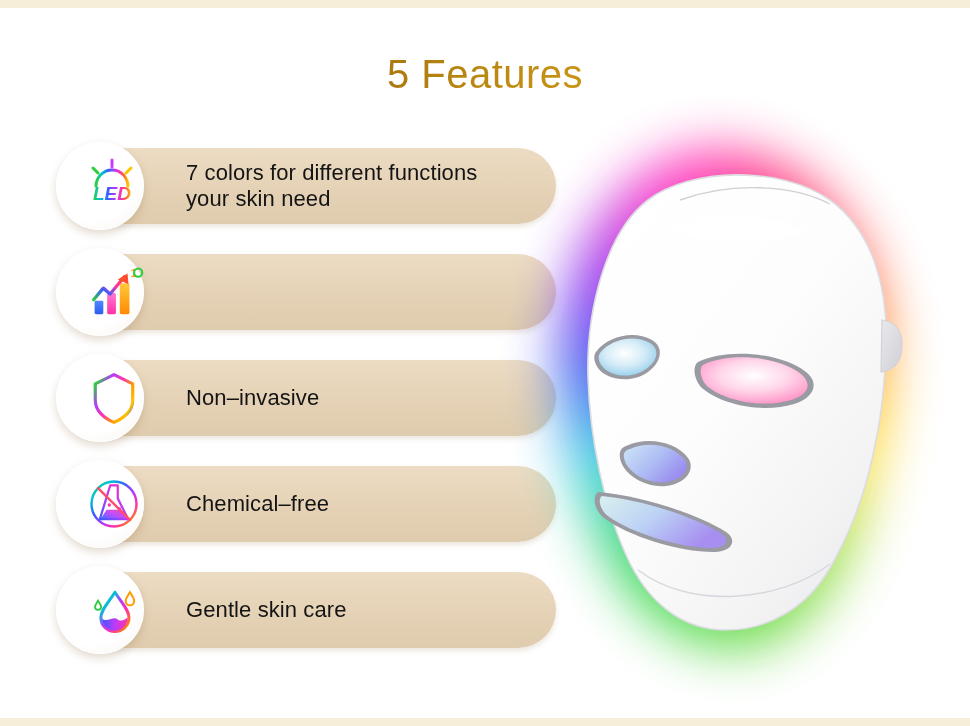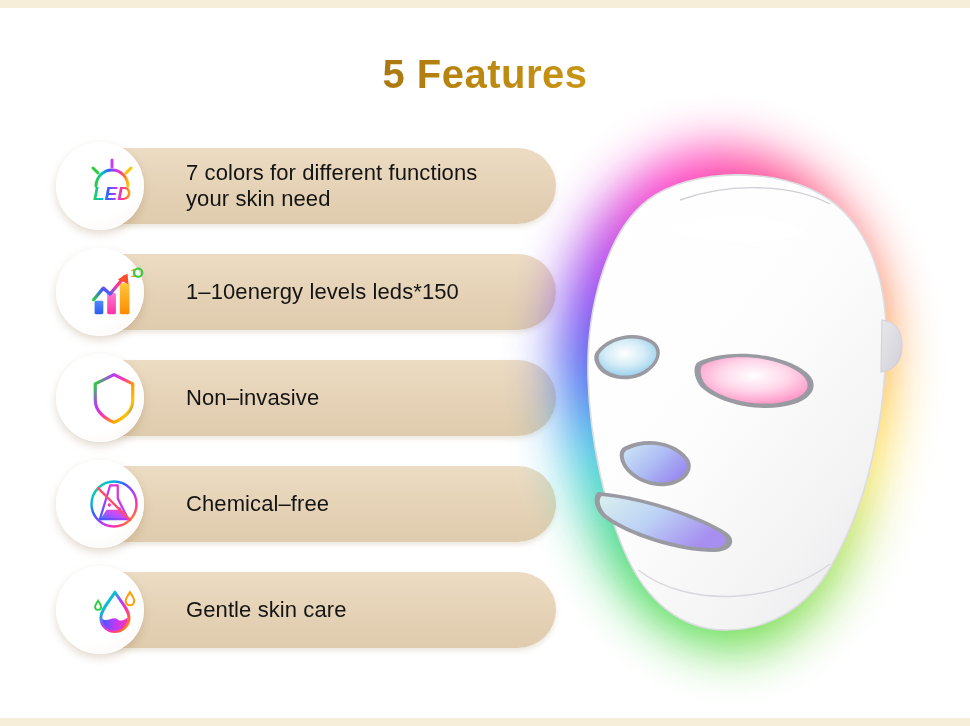--- a/index.html
+++ b/index.html
@@ -12,21 +12,21 @@
   .page { position: relative; width: 970px; height: 726px; background: #ffffff; }
 
   .band { position: absolute; left: 0; width: 970px; height: 8px; background: #f7eeda; }
   .band-top { top: 0; }
   .band-bottom { bottom: 0; }
 
   
   .title {
     position: absolute; top: 52px; left: 0; width: 970px;
     text-align: center;
-    font-size: 40px; font-weight: 700; letter-spacing: 0.5px;
+    font-size: 40px; font-weight: 400; letter-spacing: 0.5px;
     background: linear-gradient(100deg, #7a4a10 0%, #8a5512 18%, #b8860f 48%, #d9a21c 72%, #a9741a 100%);
     -webkit-background-clip: text; background-clip: text;
     -webkit-text-fill-color: transparent; color: #9a6414;
   }
 
   
   .features { position: absolute; left: 56px; top: 142px; width: 460px; }
   .feature-row { position: relative; height: 88px; margin-bottom: 18px; }
 
   .pill {
@@ -103,21 +103,20 @@
           <line x1="51" y1="14" x2="46" y2="19" stroke="#ffc400" stroke-width="3" stroke-linecap="round"></line>
           <text x="32" y="46" font-family="Liberation Sans, sans-serif" font-size="19" font-weight="bold" font-style="italic" text-anchor="middle" fill="url(#rb1)">LED</text>
           <line x1="17" y1="51" x2="47" y2="51" stroke="url(#rb1)" stroke-width="2.4" stroke-linecap="round"></line>
           <line x1="20" y1="56" x2="44" y2="56" stroke="url(#rb1)" stroke-width="2.2" stroke-linecap="round"></line>
         </svg>
       </div>
     </div>
 
     <div class="feature-row">
       <div class="pill"></div>
-      <div class="pill-text">1–10energy levels leds*150</div>
       <div class="icon-circle">
         <svg width="62" height="62" viewBox="0 0 64 64">
           <defs>
             <linearGradient id="bar1" x1="0" y1="1" x2="0" y2="0">
               <stop offset="0%" stop-color="#2b5cf0"></stop>
                 <stop offset="100%" stop-color="#4f8bff"></stop>
             </linearGradient>
             <linearGradient id="bar2" x1="0" y1="1" x2="0" y2="0">
               <stop offset="0%" stop-color="#ff2fa8"></stop>
                 <stop offset="100%" stop-color="#ff7bd0"></stop>

